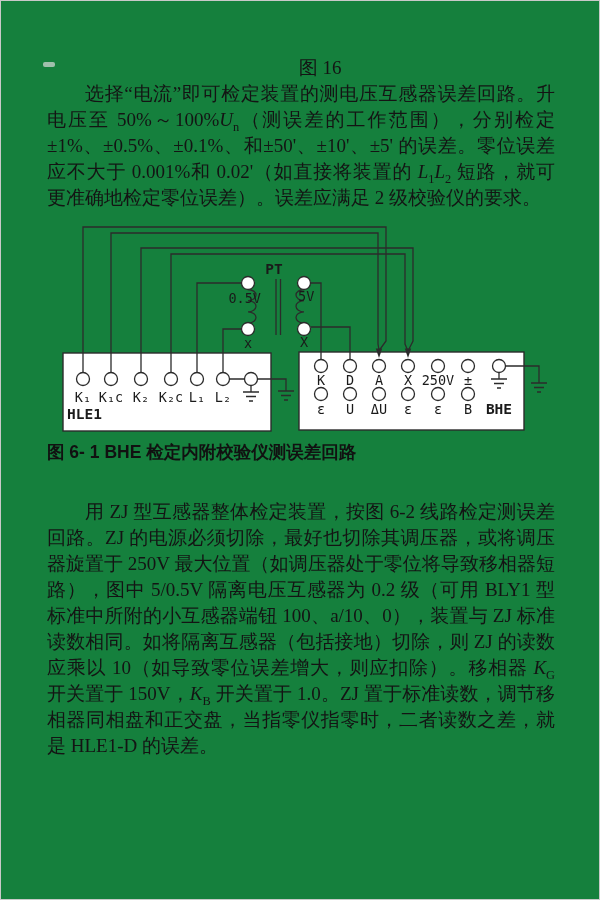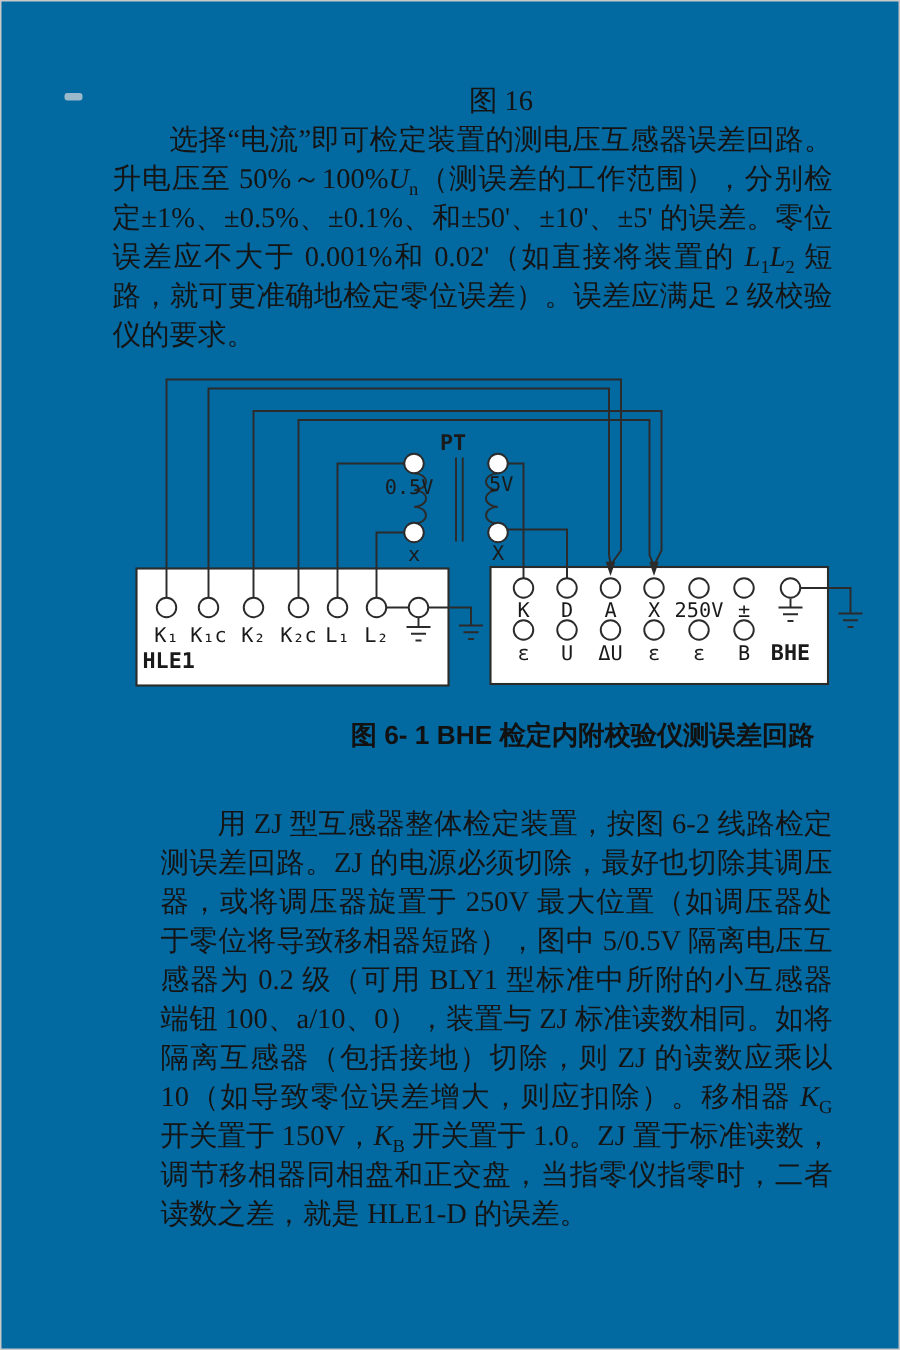--- a/index.html
+++ b/index.html
@@ -1,41 +1,41 @@
 <!DOCTYPE html>
 <html><head>
 <meta charset="utf-8">
 <style>
   html,body{margin:0;padding:0;background:#ffffff;}
   .page{
-    width:600px;height:900px;background:#0369a1;
+    width:600px;height:900px;background:#15803d;
     border:1px solid #c9c9c9;box-sizing:border-box;
-    position:relative;overflow:hidden;color:#141414;padding-left:28px;
+    position:relative;overflow:hidden;color:#141414;
   }
   .scan-artifact{
     position:absolute;left:42px;top:61px;width:12px;height:5px;
     background:#dcdcdc;border-radius:2px;opacity:.7;
   }
   .content{
     padding:54px 44px 0 46px;
     font-family:"Liberation Serif","DejaVu Serif",serif;
     font-size:19px;line-height:26px;text-align:justify;
   }
   .doc-title{text-align:center;margin:0 0 8px 0;text-indent:0;}
   .para{margin:0;text-indent:2em;}
   .para i{font-style:italic;}
   .para sub{font-size:0.65em;line-height:0;}
   .figure-wrap{margin-left:-46px;width:540px;height:228px;}
   .figure-wrap svg{display:block;}
   .caption{
-    text-align:right;text-indent:0;margin:12px;
+    text-align:left;text-indent:0;margin:0;
     font-family:"Liberation Sans","DejaVu Sans",sans-serif;
     font-weight:bold;font-size:17.5px;line-height:26px;color:#111;
   }
-  .para3{margin-top:34px;margin-left:32px;}
+  .para3{margin-top:34px;}
   
   .wire{fill:none;stroke:#2b2b2b;stroke-width:1.3;}
   .box{fill:#ffffff;stroke:#2b2b2b;stroke-width:1.4;}
   .term{fill:#ffffff;stroke:#2b2b2b;stroke-width:1.3;}
   .coil{fill:none;stroke:#2b2b2b;stroke-width:1.3;}
   .gnd{stroke:#2b2b2b;stroke-width:1.3;fill:none;}
   .arrow{fill:#2b2b2b;stroke:none;}
   .lbl{font-family:"DejaVu Sans Mono","Liberation Mono",monospace;
        font-size:13.5px;fill:#1a1a1a;text-anchor:middle;}
   .lbl-big{font-size:14.5px;font-weight:bold;}

